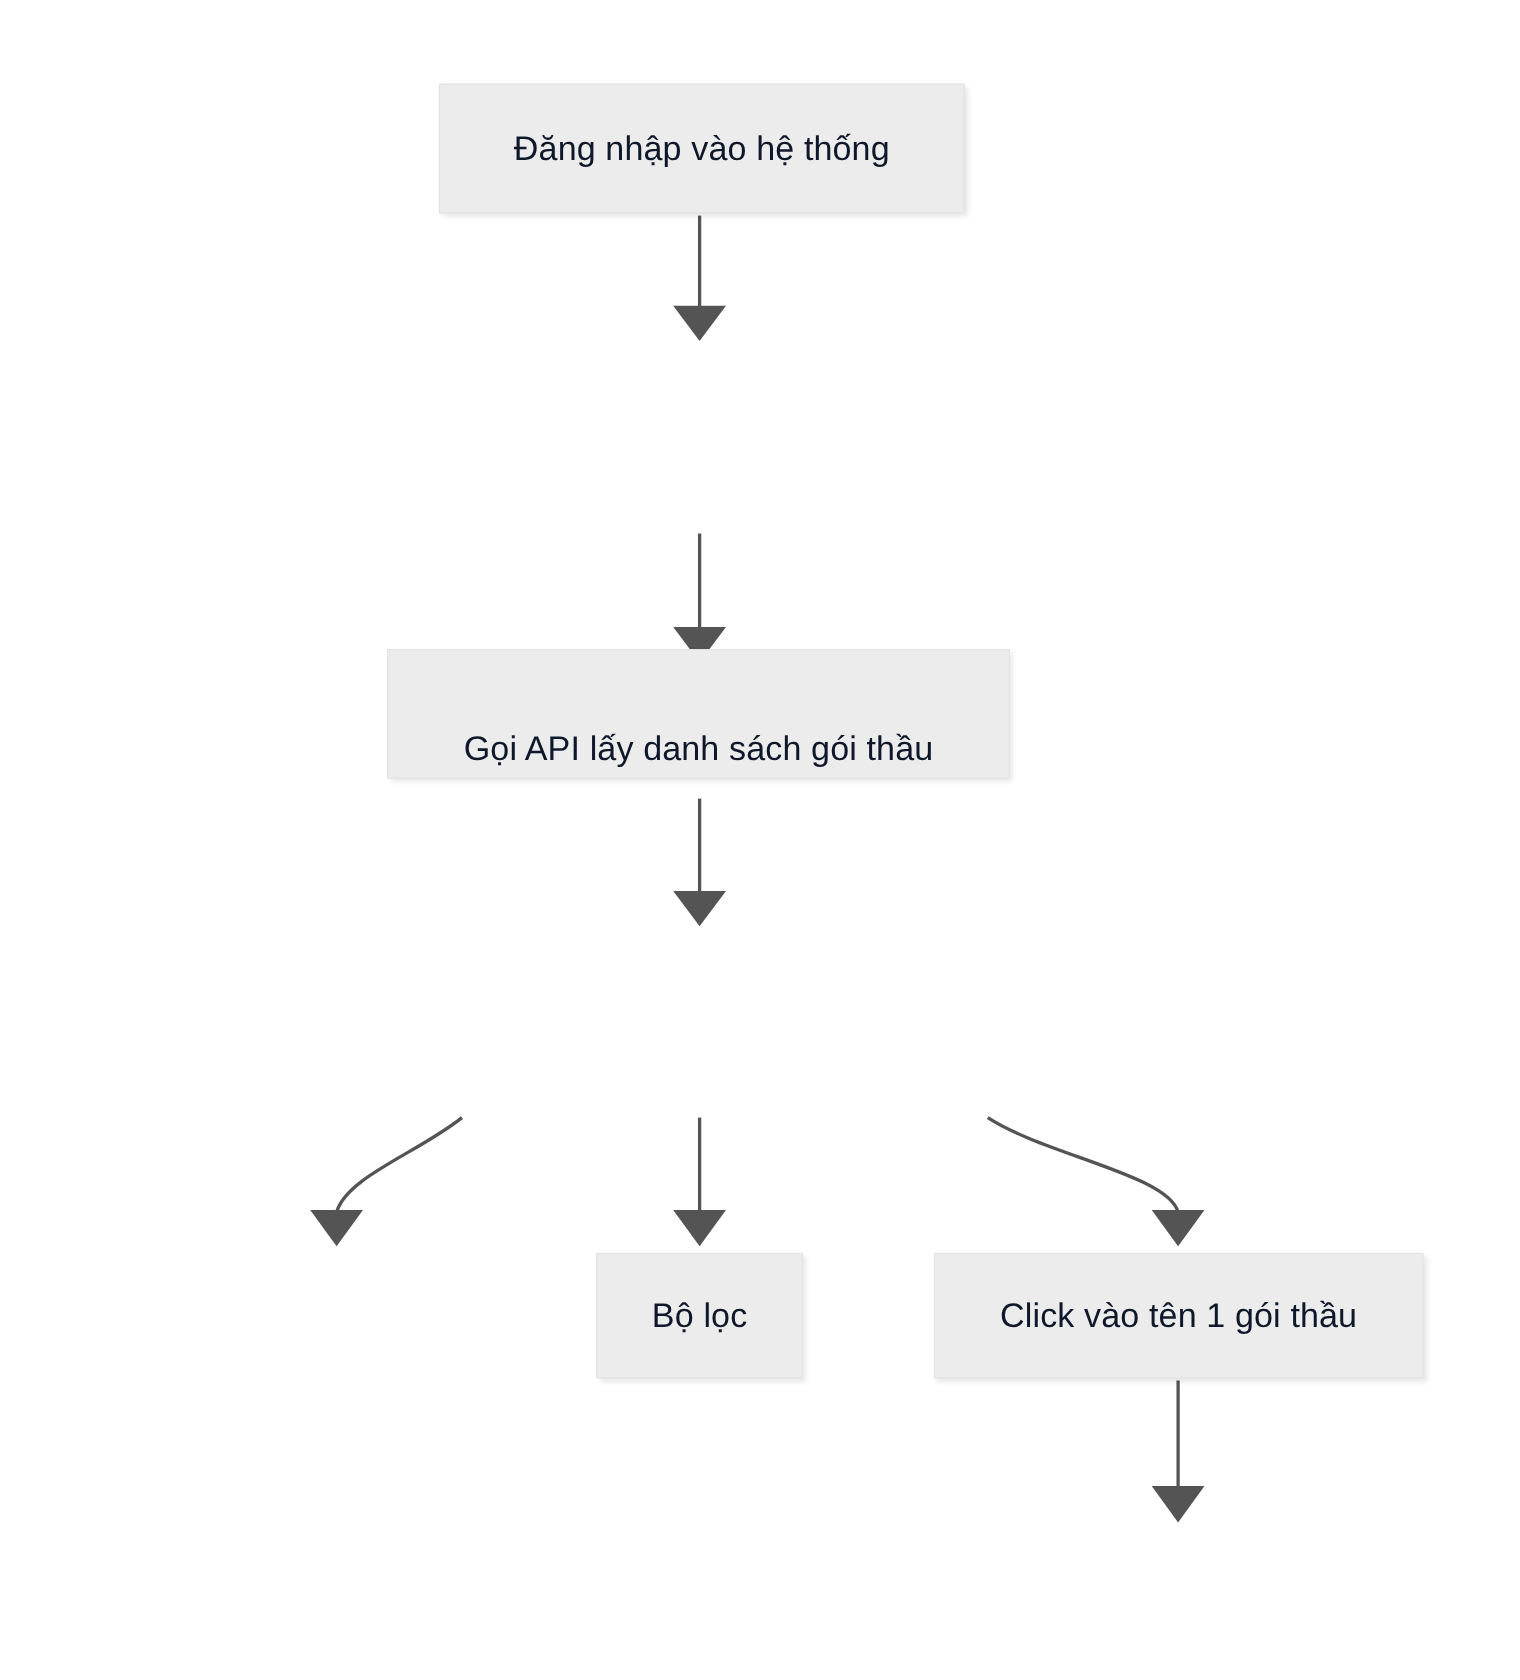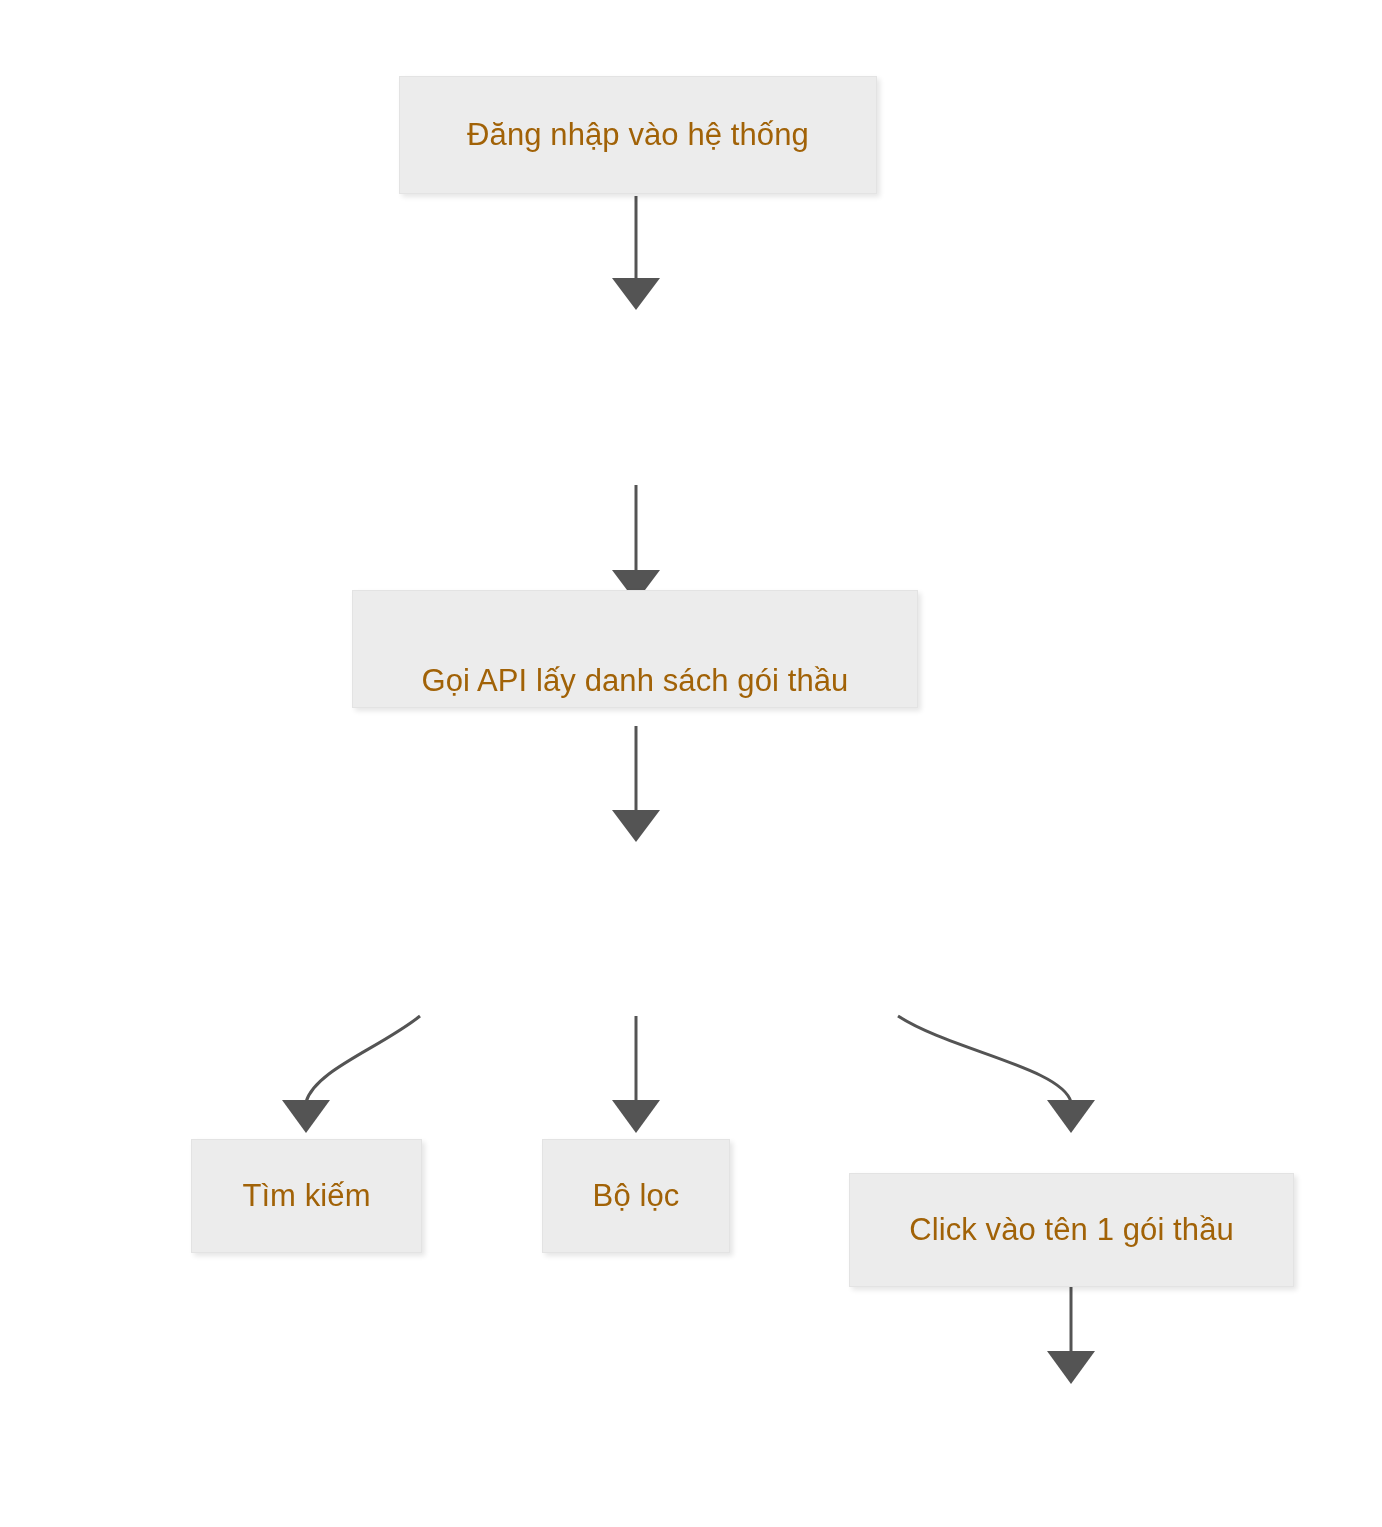--- a/index.html
+++ b/index.html
@@ -31,21 +31,21 @@
   .node {
     position: absolute;
     box-sizing: border-box;
     background: #ececec;
     border: 1px solid #e3e3e3;
     box-shadow: 3px 3px 5px rgba(0,0,0,0.10);
     display: flex;
     align-items: center;
     justify-content: center;
     text-align: center;
-    color: #a16207;
+    color: #0f172a;
     font-size: 31px;
     line-height: 1.42;
     font-weight: 400;
     letter-spacing: 0.1px;
     white-space: pre-line;
     padding: 4px 10px;
   }
 </style>
 </head>
 <body>
@@ -98,26 +98,23 @@
   <div class="node" style="left:399px; top:76px; width:478px; height:118px;">
     <span>Đăng nhập vào hệ thống</span>
   </div>
 
 
   <div class="node" style="left:352px; top:590px; width:566px; height:118px;align-items:flex-end;">
     <span>Gọi API lấy danh sách gói thầu</span>
   </div>
 
 
-  <div class="node" style="left:191px; top:1139px; width:231px; height:114px;">
-    <span>Tìm kiếm</span>
-  </div>
 
   <div class="node" style="left:542px; top:1139px; width:188px; height:114px;">
     <span>Bộ lọc</span>
   </div>
 
-  <div class="node" style="left:849px; top:1139px; width:445px; height:114px;margin-top:34px;">
+  <div class="node" style="left:849px; top:1139px; width:445px; height:114px;">
     <span>Click vào tên 1 gói thầu</span>
   </div>
 
 
 </div>
 
 </body></html>

